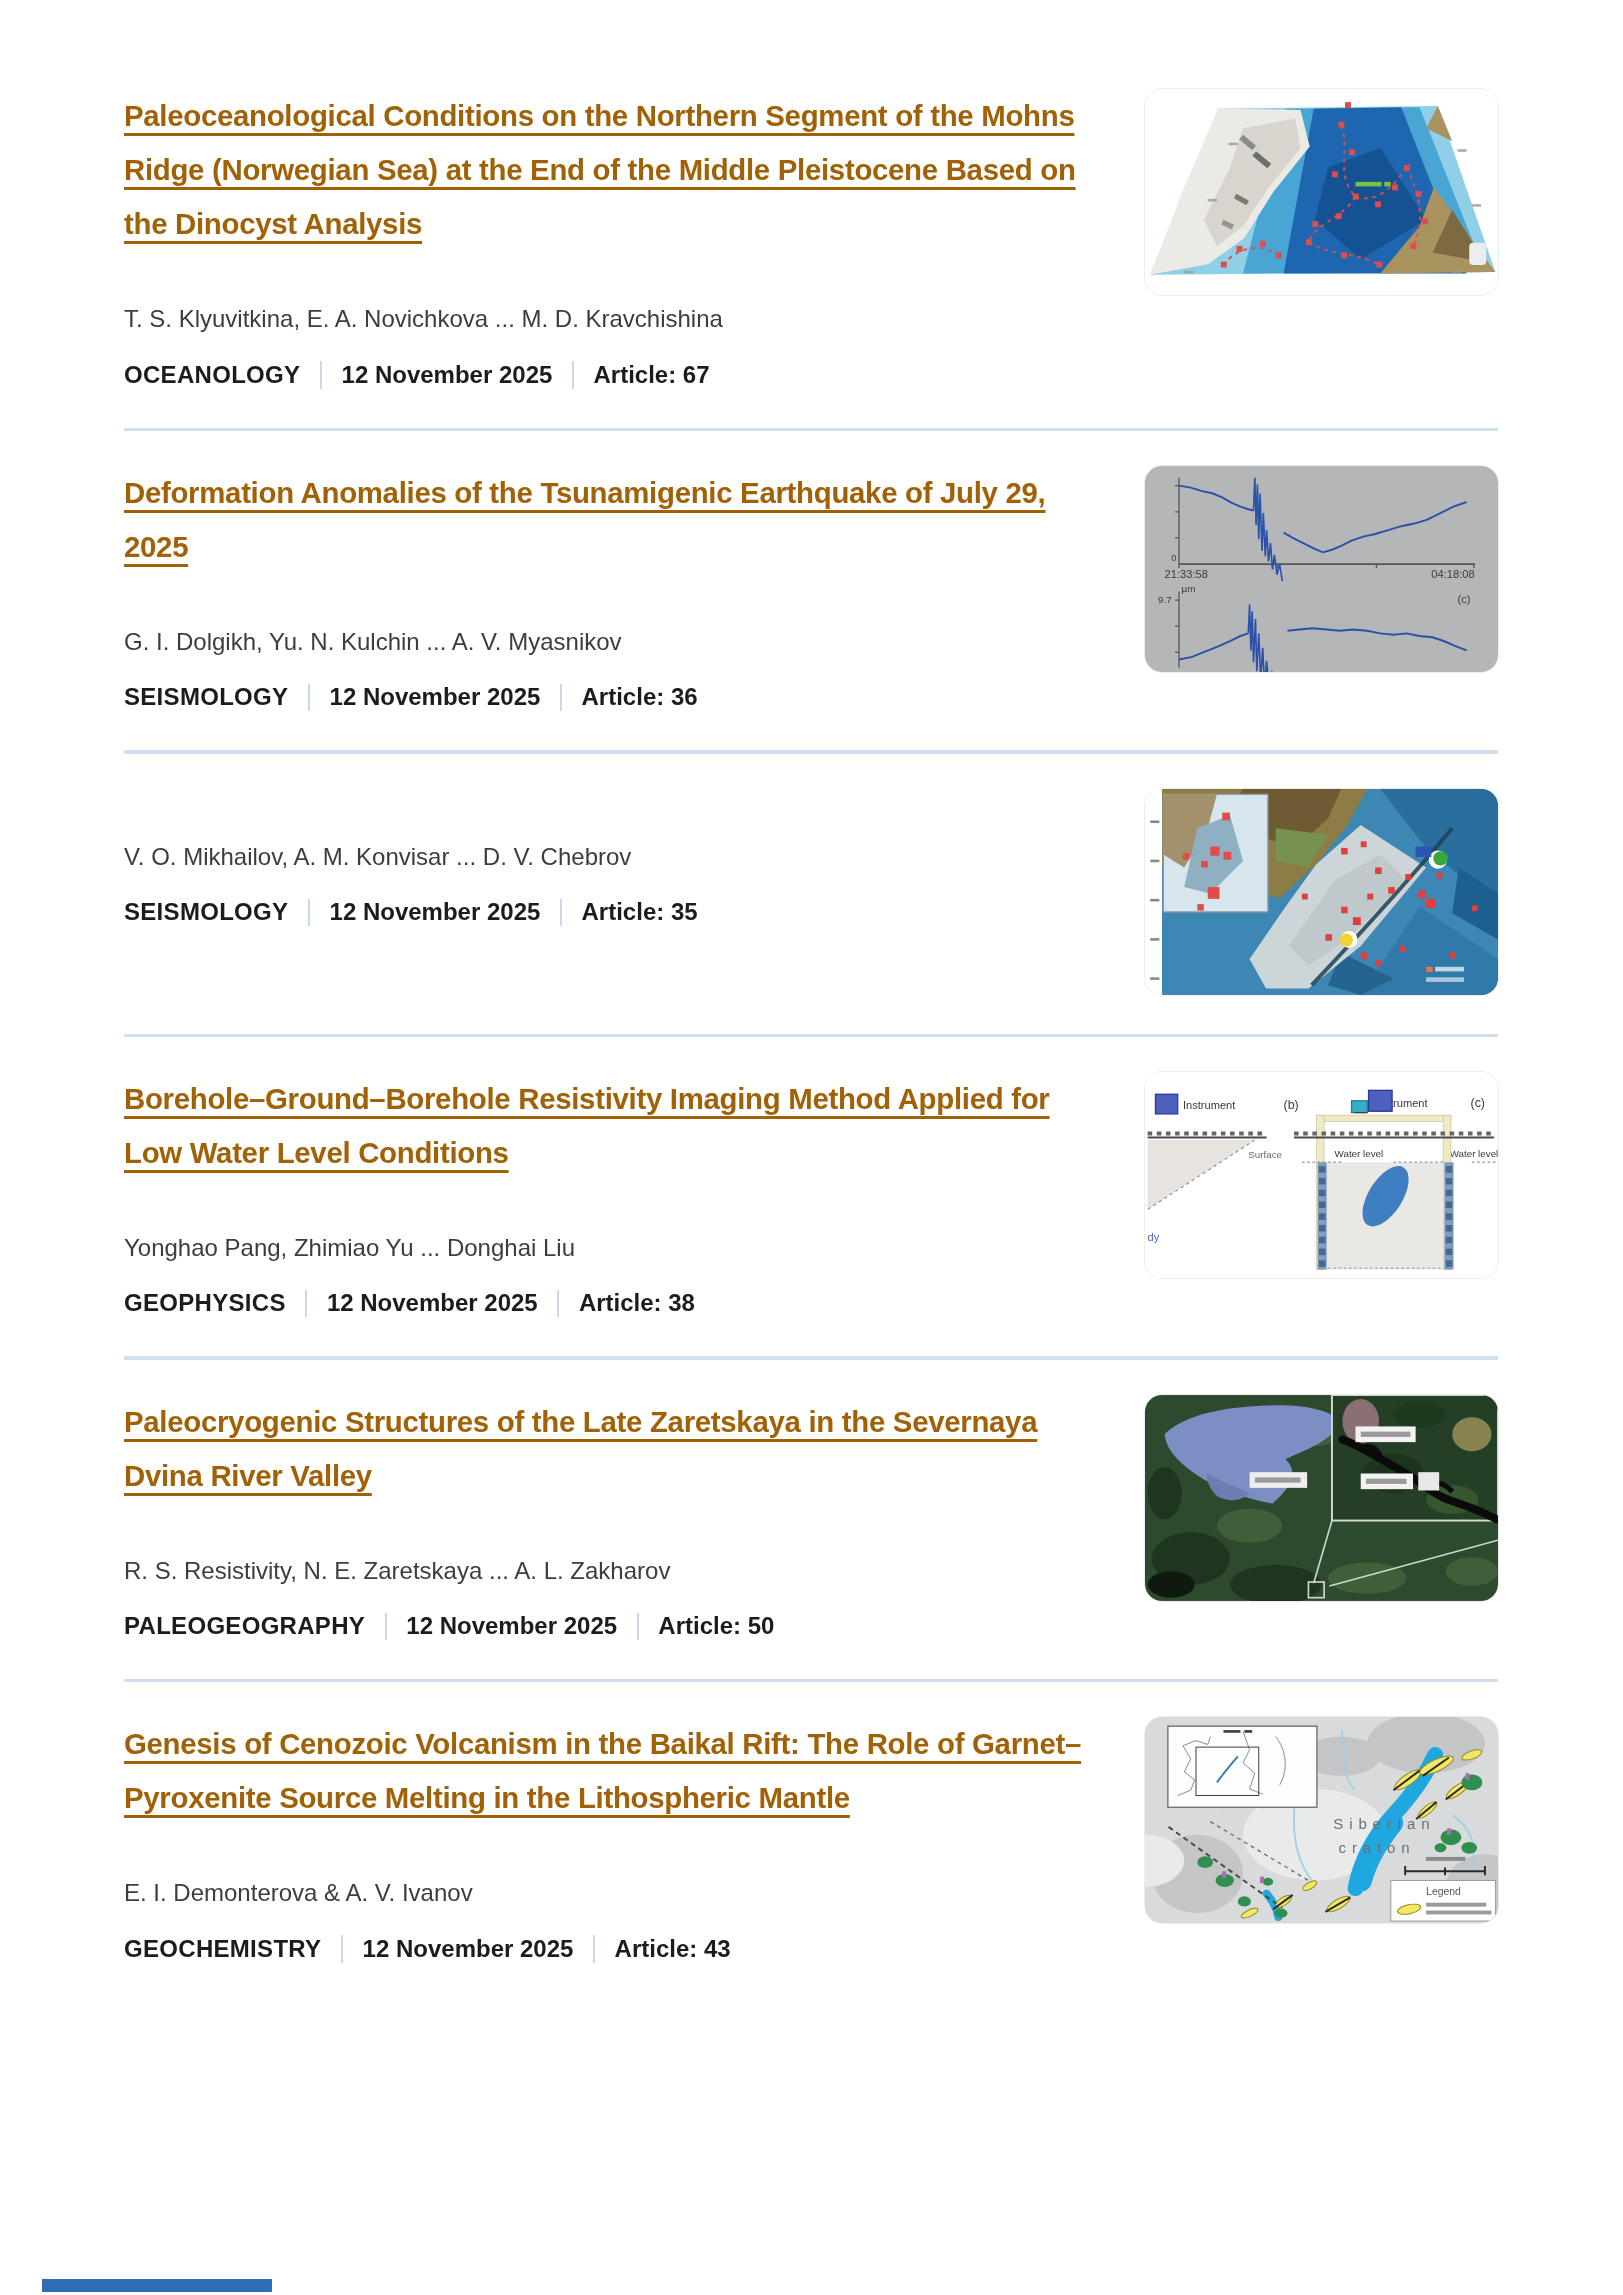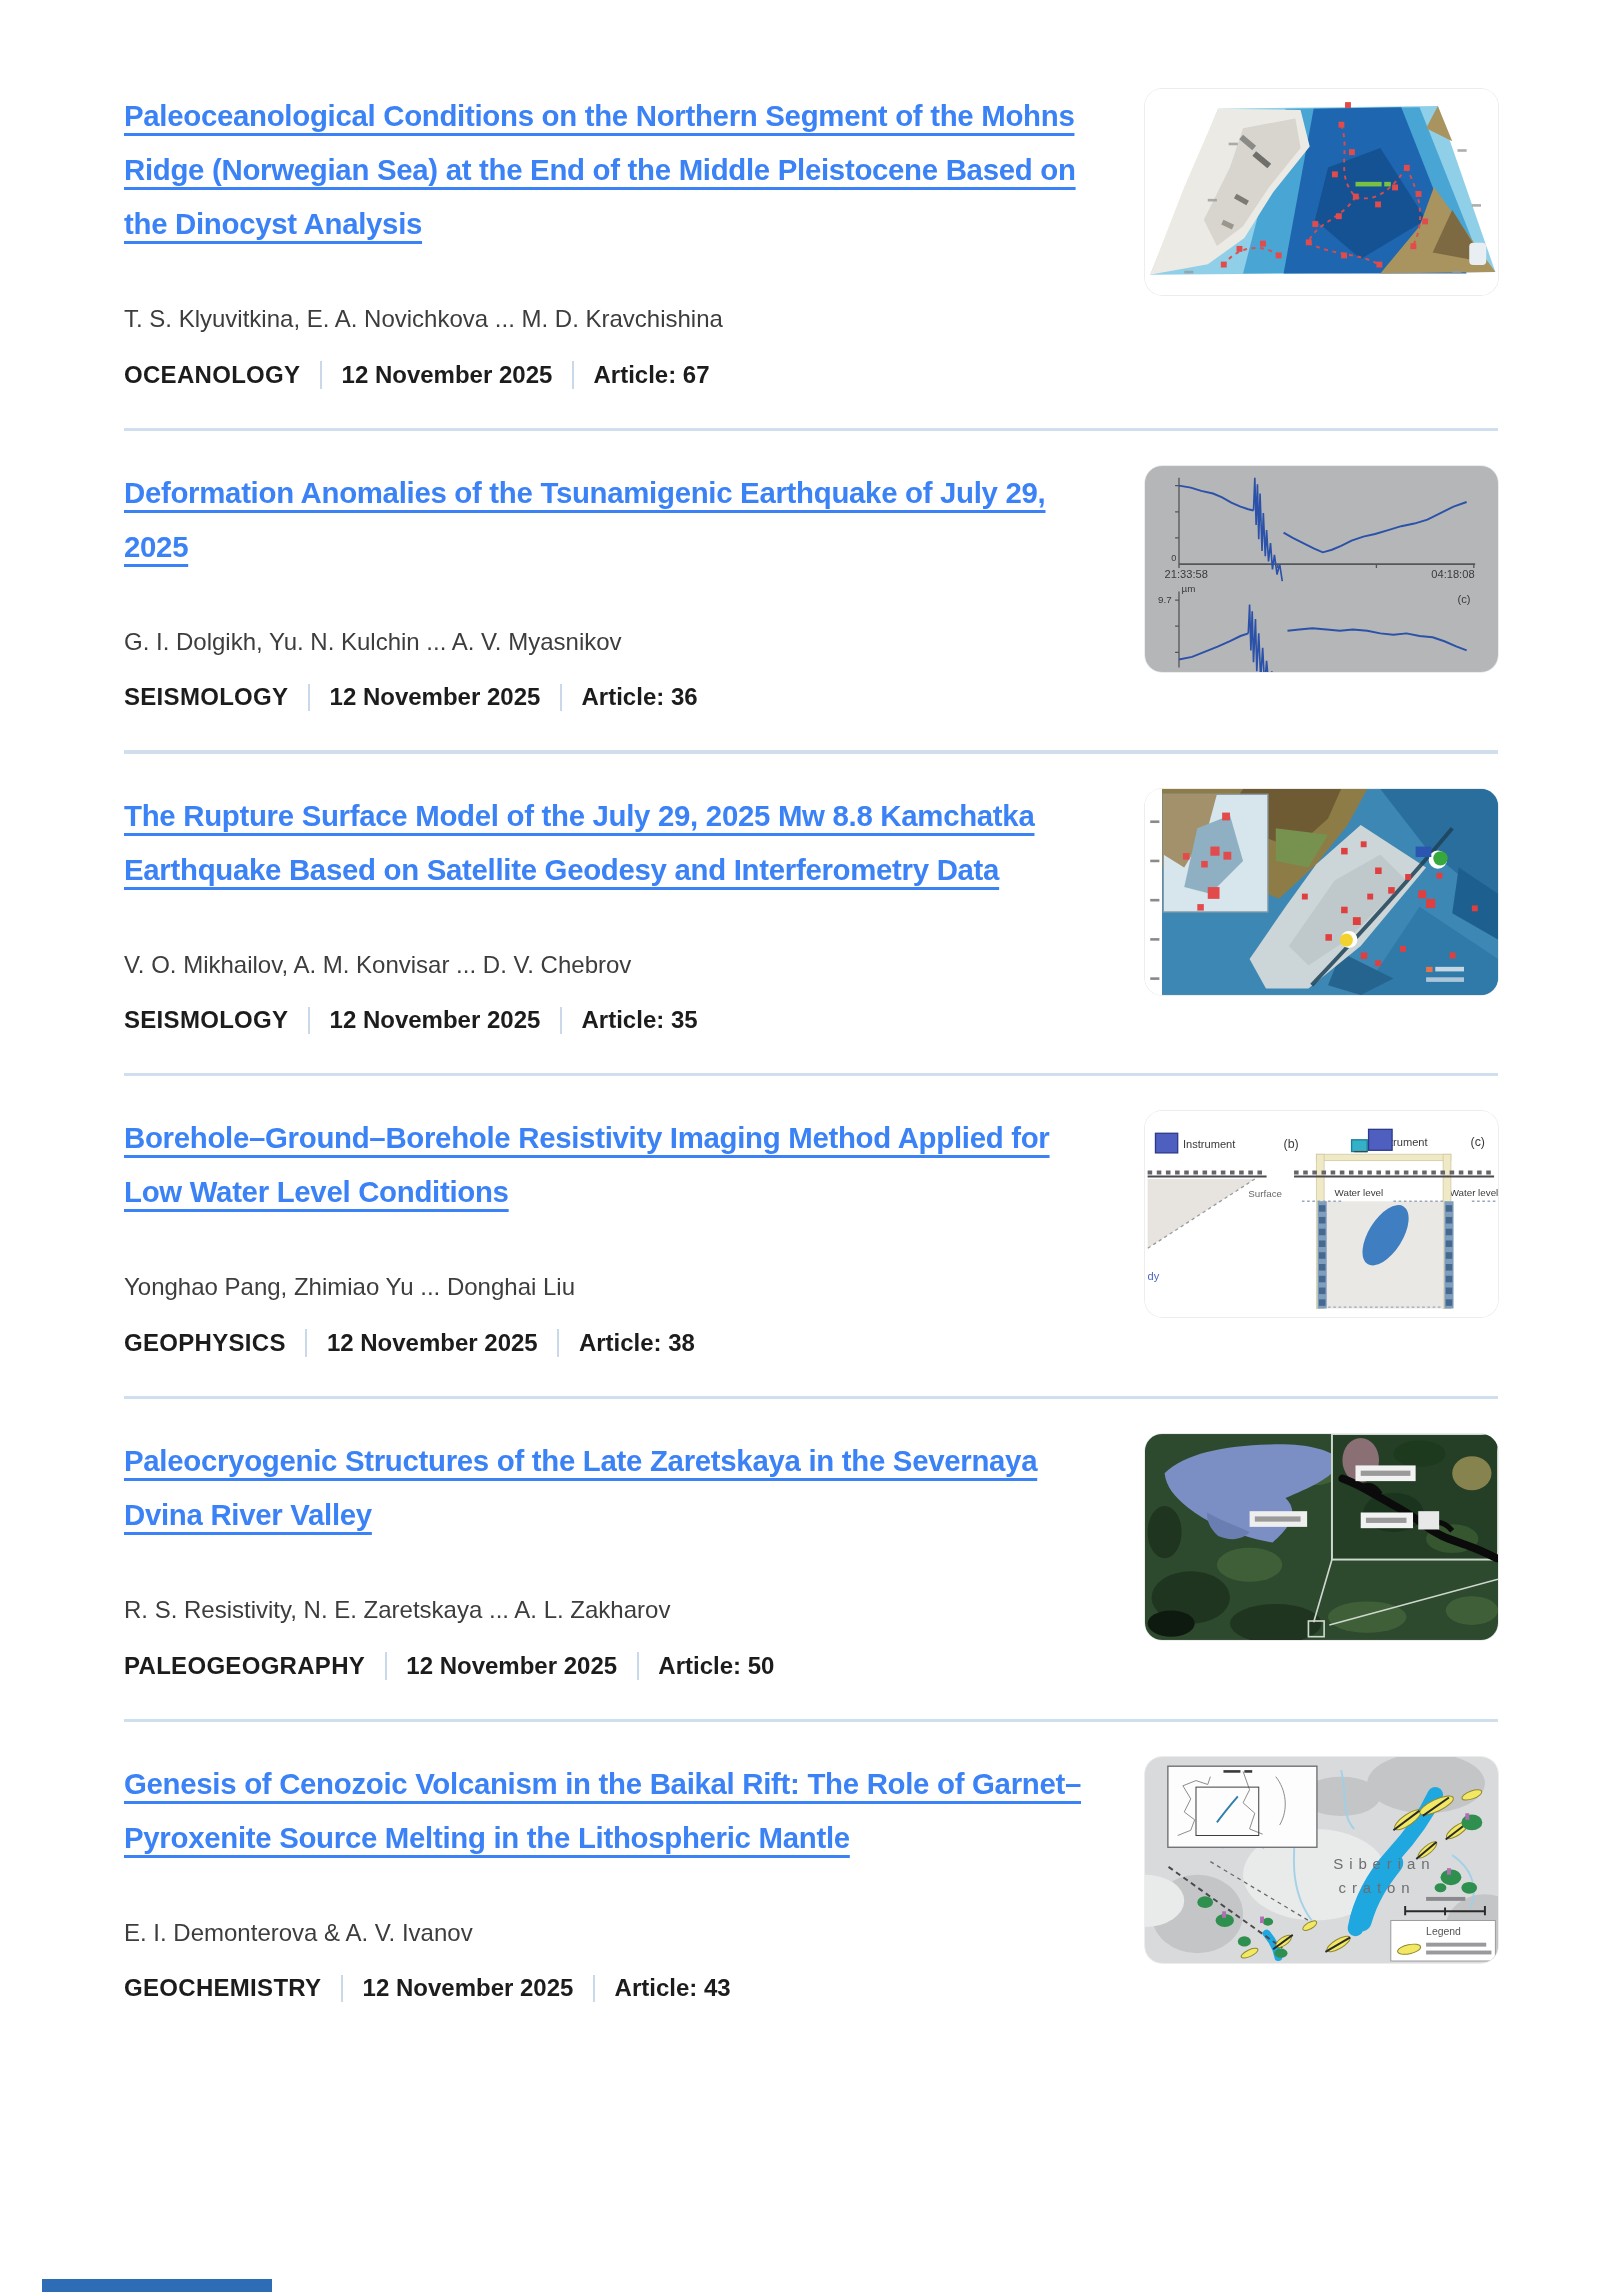--- a/index.html
+++ b/index.html
@@ -4,21 +4,21 @@
 <style>
   html,body{margin:0;padding:0;}
   body{
     width:1623px;height:2295px;background:#ffffff;position:relative;
     font-family:"Liberation Sans", sans-serif;color:#1c1c1c;overflow:hidden;
   }
   .list{position:absolute;left:124px;top:0;width:1374px;padding-top:54px;}
   .entry{display:flex;justify-content:space-between;align-items:flex-start;padding:35px 0 39px;}
   .entry-text{width:975px;}
   .title{
-    margin:0;font-size:29.4px;line-height:54px;font-weight:700;color:#3b82f6;
+    margin:0;font-size:29.4px;line-height:54px;font-weight:700;color:#a16207;
     letter-spacing:-0.3px;
     text-decoration:underline;text-decoration-thickness:2.6px;text-underline-offset:7.2px;
     cursor:pointer;
   }
   .authors{margin:53px 0 0 0;font-size:24px;line-height:29px;color:#3d3d3d;}
   .meta{margin-top:27.5px;display:flex;align-items:flex-end;gap:19.6px;font-size:24px;font-weight:700;}
   .category{letter-spacing:0.3px;}
   .pipe{width:2px;height:27.5px;background:#c9d9ea;flex:none;}
   .thumb{
     width:353px;height:206px;flex:none;border-radius:17px;overflow:hidden;
@@ -165,21 +165,20 @@
           <text x="20" y="210" font-size="15">9.7</text>
           <text x="478" y="210">(c)</text>
         </g>
       </svg>
     </div>
   </article>
   <div class="divider"></div>
 
   <article class="entry">
     <div class="entry-text">
-      <h3 class="title">The Rupture Surface Model of the July 29, 2025 Mw 8.8 Kamchatka Earthquake Based on Satellite Geodesy and Interferometry Data</h3>
       <p class="authors">V. O. Mikhailov, A. M. Konvisar ... D. V. Chebrov</p>
       <div class="meta">
         <span class="category">SEISMOLOGY</span>
         <span class="pipe"></span>
         <span class="date">12 November 2025</span>
         <span class="pipe"></span>
         <span class="article-no">Article: 35</span>
       </div>
     </div>
     <div class="thumb">

